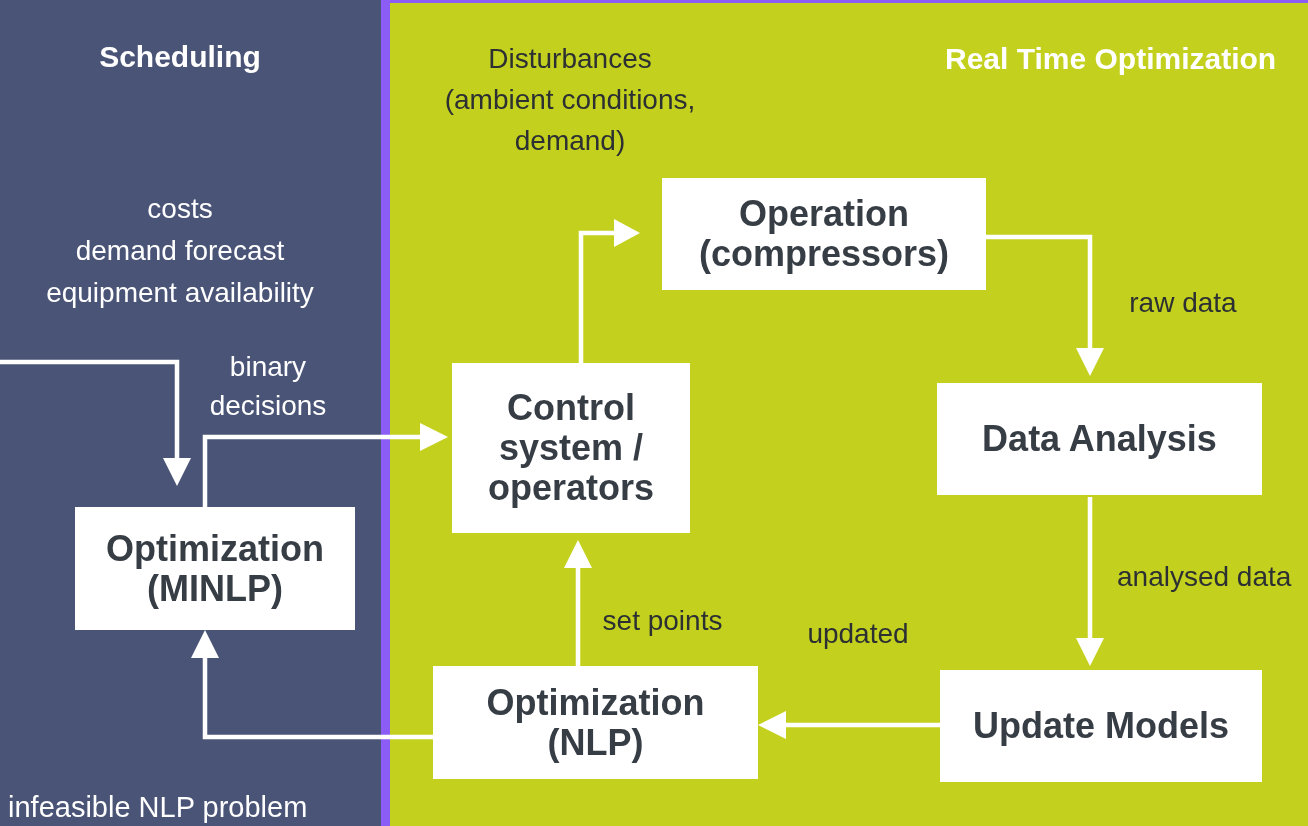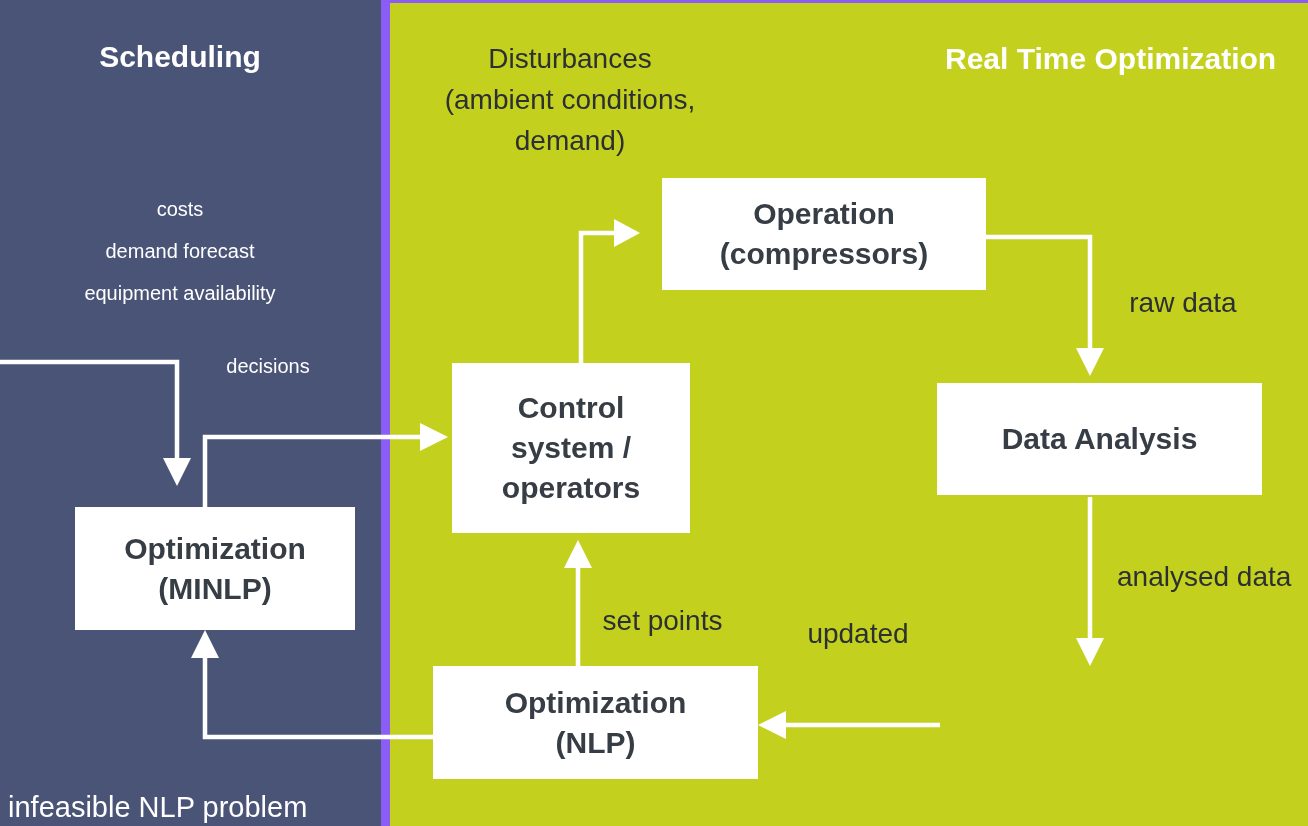--- a/index.html
+++ b/index.html
@@ -7,25 +7,25 @@
     position:relative;width:1308px;height:826px;overflow:hidden;
     font-family:"Liberation Sans",sans-serif;background:#8b5cf6;
   }
   .abs{position:absolute;}
   .panel{position:absolute;top:0;bottom:0;}
   #panel-blue{left:0;top:0;width:381px;height:826px;background:var(--panel-blue,#4a5477);}
   #panel-green{left:390px;top:3px;width:918px;height:823px;background:var(--panel-green,#c3d11e);}
   .flowbox{
     position:absolute;background:var(--box-bg,#ffffff);
     display:flex;flex-direction:column;align-items:center;justify-content:center;
-    color:var(--box-text,#373d45);font-weight:bold;font-size:30px;line-height:40px;
+    color:var(--box-text,#373d45);font-weight:bold;font-size:36px;line-height:40px;
     text-align:center;
   }
   .lbl-dark{color:var(--label-dark,#2c3033);font-size:28px;line-height:41px;text-align:center;}
-  .lbl-light{color:var(--label-light,#ffffff);font-size:20px;line-height:42px;text-align:center;}
+  .lbl-light{color:var(--label-light,#ffffff);font-size:28px;line-height:42px;text-align:center;}
   .title{font-weight:bold;font-size:30px;white-space:nowrap;}
   .nowrap{white-space:nowrap;}
   svg.arrows{position:absolute;left:0;top:0;pointer-events:none;}
   svg.arrows path{stroke:var(--arrow,#ffffff);stroke-width:4.5;fill:none;}
   svg.arrows polygon{fill:var(--arrow,#ffffff);stroke:none;}
 </style>
 </head>
 <body>
 
 <div id="stage">
@@ -70,20 +70,21 @@
 
   <div class="abs lbl-light title" style="left:0;top:36px;width:360px;text-align:center;">Scheduling</div>
 
   <div class="abs" style="left:0;top:188px;width:360px;">
     <div class="lbl-light">costs</div>
     <div class="lbl-light">demand forecast</div>
     <div class="lbl-light">equipment availability</div>
   </div>
 
   <div class="abs" style="left:178px;top:347px;width:180px;">
+    <div class="lbl-light" style="line-height:39px;">binary</div>
     <div class="lbl-light" style="line-height:39px;">decisions</div>
   </div>
 
   <div class="flowbox" style="left:75px;top:507px;width:280px;height:123px;">
     <div>Optimization</div>
     <div>(MINLP)</div>
   </div>
 
   <div class="abs lbl-light nowrap" style="left:8px;top:770px;font-size:29px;text-align:left;margin-top:16px;">infeasible NLP problem</div>
 
@@ -103,20 +104,23 @@
   <div class="flowbox" style="left:452px;top:363px;width:238px;height:170px;">
     <div>Control</div>
     <div>system /</div>
     <div>operators</div>
   </div>
 
   <div class="flowbox" style="left:937px;top:383px;width:325px;height:112px;">
     <div>Data Analysis</div>
   </div>
 
+  <div class="flowbox" style="left:940px;top:670px;width:322px;height:112px;">
+    <div>Update Models</div>
+  </div>
 
   <div class="flowbox" style="left:433px;top:666px;width:325px;height:113px;">
     <div>Optimization</div>
     <div>(NLP)</div>
   </div>
 
   <div class="abs lbl-dark" style="left:1108px;top:282px;width:150px;">raw data</div>
 
   <div class="abs lbl-dark nowrap" style="left:1117px;top:556px;text-align:center;">analysed data</div>
 

